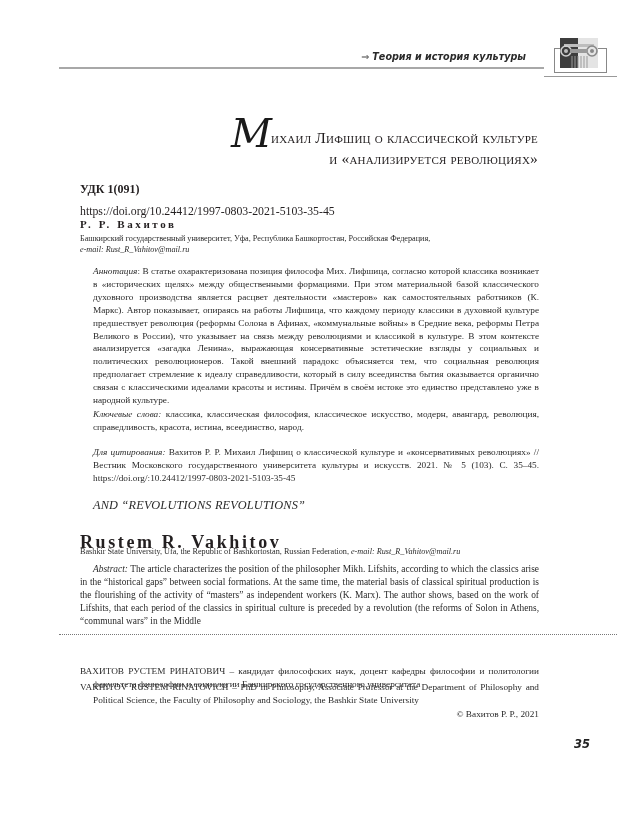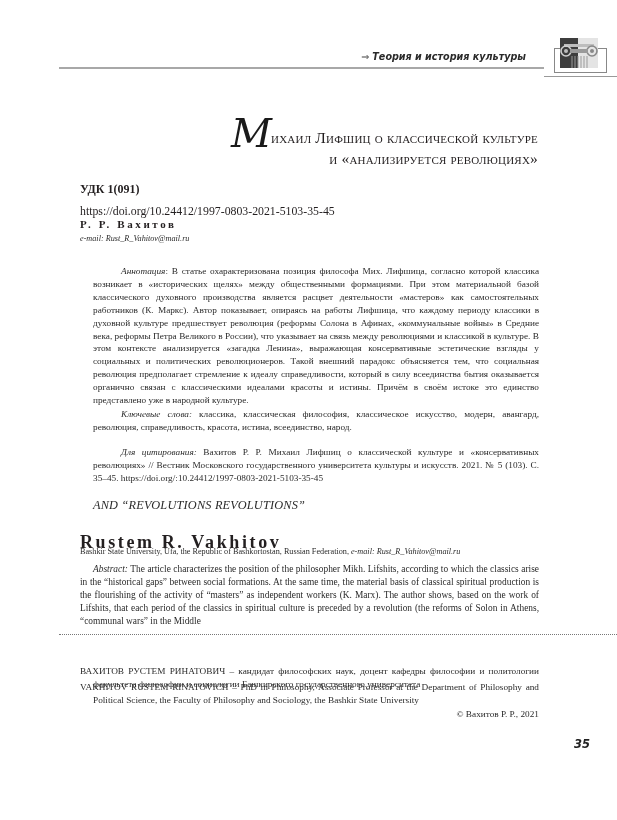--- a/index.html
+++ b/index.html
@@ -25,21 +25,21 @@
 
   .udk { position: absolute; left: 80px; top: 181px; font-size: 12px; line-height: 16px; font-weight: bold; }
   .doi { position: absolute; left: 80px; top: 197px; font-size: 11.8px; line-height: 16px; margin-top: 6px; }
 
   .author-ru { position: absolute; left: 80px; top: 218px; font-weight: bold; font-size: 11px; letter-spacing: 2.6px; }
   .aff-ru { position: absolute; left: 80px; top: 234px; font-size: 8.2px; line-height: 10.5px; color: #2a2a2a; }
   .aff-ru .email { font-style: italic; }
 
   .para { position: absolute; left: 93px; width: 446px; font-size: 9.25px; line-height: 12.9px; text-align: justify;
           color: #2a2a2a; }
-  .para .lbl { font-style: italic; margin-left: 28px; }
+  .para .lbl { font-style: italic; }
   .p1 { top: 265px; text-indent: 0; }
   .p2 { top: 408px; }
   .p3 { top: 446px; }
 
   .title-en { position: absolute; left: 93px; top: 498px; font-style: italic; font-size: 12.3px; line-height: 15.5px;
               letter-spacing: 0.2px; color: #2a2a2a; }
   .author-en { position: absolute; left: 80px; top: 532px; font-weight: bold; font-size: 18px; letter-spacing: 2.6px; }
   .aff-en { position: absolute; left: 80px; top: 547px; font-size: 8.2px; line-height: 10.5px; color: #2a2a2a; white-space: nowrap; }
   .aff-en .email { font-style: italic; }
 
@@ -89,20 +89,21 @@
 <div class="title">
   <div><span class="cap">М</span><span class="sc">ихаил Лифшиц о классической культуре</span></div>
   <div class="sc">и «анализируется революциях»</div>
 </div>
 
 <div class="udk">УДК 1(091)</div>
 <div class="doi">https://doi.org/10.24412/1997-0803-2021-5103-35-45</div>
 
 <div class="author-ru">Р. Р. Вахитов</div>
 <div class="aff-ru">
+  <div>Башкирский государственный университет, Уфа, Республика Башкортостан, Российская Федерация,</div>
   <div class="email"><span>e-mail:</span> <span>Rust_R_Vahitov@mail.ru</span></div>
 </div>
 
 <div class="para p1"><span class="lbl">Аннотация</span><span>: В статье охарактеризована позиция философа Мих. Лифшица, согласно которой классика возникает в «исторических щелях» между общественными формациями. При этом материальной базой классического духовного производства является расцвет деятельности «мастеров» как самостоятельных работников (К. Маркс). Автор показывает, опираясь на работы Лифшица, что каждому периоду классики в духовной культуре предшествует революция (реформы Солона в Афинах, «коммунальные войны» в Средние века, реформы Петра Великого в России), что указывает на связь между революциями и классикой в культуре. В этом контексте анализируется «загадка Ленина», выражающая консервативные эстетические взгляды у социальных и политических революционеров. Такой внешний парадокс объясняется тем, что социальная революция предполагает стремление к идеалу справедливости, который в силу всеединства бытия оказывается органично связан с классическими идеалами красоты и истины. Причём в своём истоке это единство представлено уже в народной культуре.</span></div>
 
 <div class="para p2"><span class="lbl">Ключевые слова:</span><span> классика, классическая философия, классическое искусство, модерн, авангард, революция, справедливость, красота, истина, всеединство, народ.</span></div>
 
 <div class="para p3"><span class="lbl">Для цитирования:</span><span> Вахитов Р. Р.  Михаил Лифшиц о классической культуре и «консервативных революциях» // Вестник Московского государственного университета культуры и искусств. 2021. № 5 (103). С. 35–45. https://doi.org/:10.24412/1997-0803-2021-5103-35-45</span></div>
 
 <div class="title-en">

